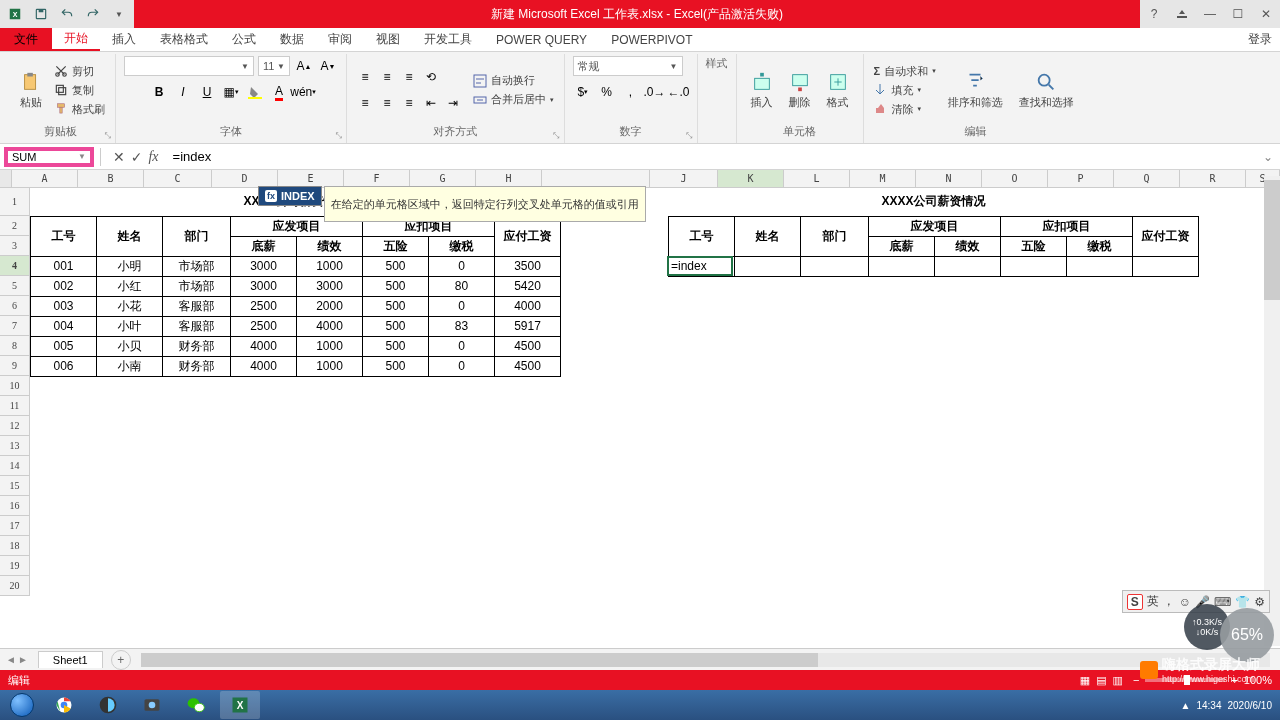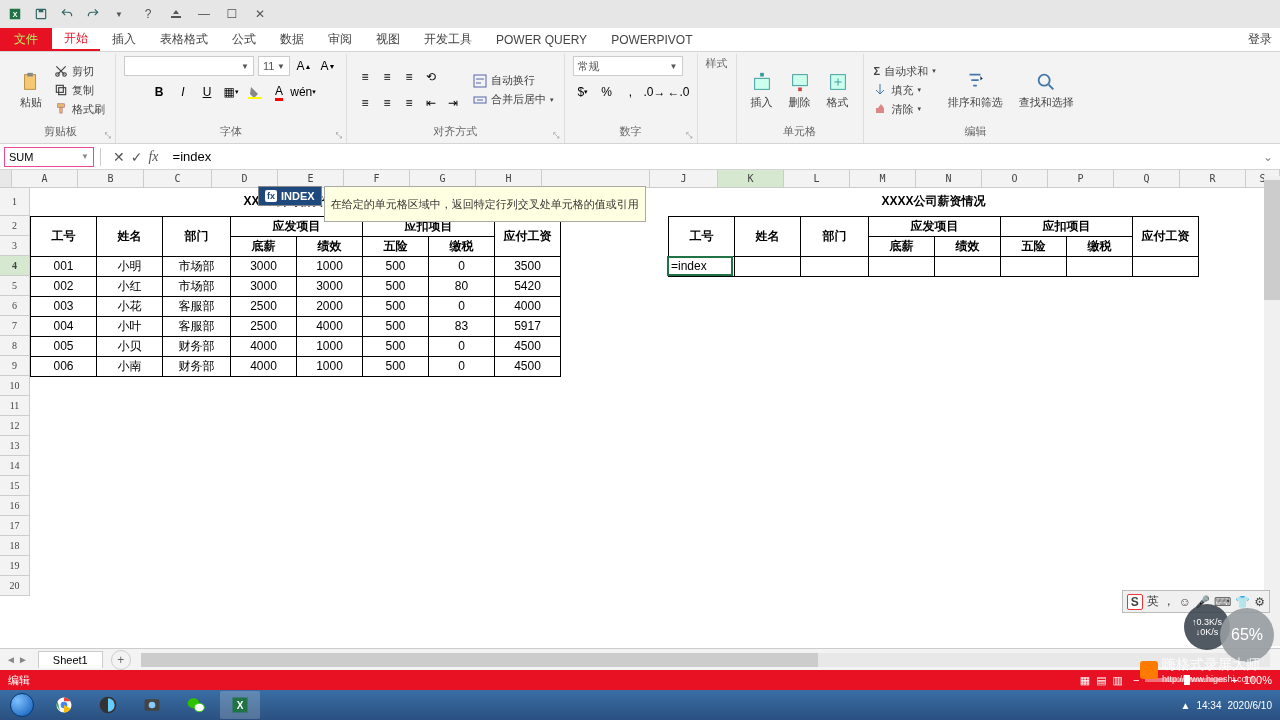--- a/index.html
+++ b/index.html
@@ -10,21 +10,21 @@
 .qat { display: flex; align-items: center; gap: 4px; padding: 0 4px; height: 100%; }
 .qat-item { width: 22px; height: 22px; display: flex; align-items: center; justify-content: center; cursor: pointer; color: #555; }
 .qat-item svg { width: 14px; height: 14px; }
 .title-center { flex: 1; background: #e81123; height: 100%; display: flex; align-items: center; justify-content: center; color: #fff; font-size: 12px; }
 .title-right { display: flex; align-items: center; height: 100%; background: #e6e6e6; }
 .titlectrl { width: 28px; height: 28px; display: flex; align-items: center; justify-content: center; color: #555; cursor: pointer; }
 
 
 .ribbontabs { height: 24px; display: flex; align-items: stretch; border-bottom: 1px solid #d4d4d4; background: #fff; padding-left: 0px; }
 .rtab { padding: 0 12px; display: flex; align-items: center; font-size: 12px; cursor: pointer; color: #444; }
-.rtab.file { background: #e81123; color: #bef264; padding: 0 14px; }
+.rtab.file { background: #e81123; color: #000000; padding: 0 14px; }
 .rtab.active { color: #e81123; border-bottom: 2px solid #e81123; }
 .ribbontabs .spacer { flex: 1; }
 .login { padding: 0 8px; display:flex; align-items:center; font-size:12px; color:#444; }
 
 
 .ribbon { height: 92px; background: #f3f3f3; border-bottom: 1px solid #d4d4d4; display: flex; padding: 2px 6px 0 6px; }
 .rgroup { border-right: 1px solid #ddd; padding: 2px 8px; display: flex; flex-direction: column; justify-content: space-between; }
 .rgroup-label { text-align: center; font-size: 11px; color: #666; padding-bottom: 2px; position: relative; }
 .rgroup-label .dlg { position: absolute; right: -4px; bottom: 0; font-size: 8px; color: #888; cursor: pointer; }
 .rgroup-body { flex: 1; display: flex; align-items: center; gap: 4px; }
@@ -36,21 +36,21 @@
 .fontbox { display: flex; flex-direction: column; gap: 6px; }
 .fontrow { display: flex; align-items: center; gap: 4px; }
 .combo { background: #fff; border: 1px solid #ccc; height: 20px; display: flex; align-items: center; padding: 0 4px; font-size: 11px; color: #555; }
 .combo.wide { width: 130px; }
 .combo.small { width: 32px; }
 .tinybtn { width: 20px; height: 20px; display: flex; align-items: center; justify-content: center; cursor: pointer; border: 1px solid transparent; }
 .alignrow { display: flex; gap: 2px; }
 
 
 .namefxrow { height: 26px; display: flex; align-items: center; border-bottom: 1px solid #d4d4d4; padding: 0 4px; gap: 6px; }
-.namebox { width: 90px; border: 1px solid #ec4899; height: 20px; display: flex; align-items: center; padding: 0 4px; background: #fff; font-size: 11px; }
+.namebox { width: 90px; border: 4px solid #ec4899; height: 20px; display: flex; align-items: center; padding: 0 4px; background: #fff; font-size: 11px; }
 .namebox .dd { margin-left: auto; font-size: 8px; color: #888; }
 .fxbtns { display: flex; gap: 6px; align-items: center; padding: 0 6px; color: #555; }
 .fxbtns span { cursor: pointer; font-size: 14px; }
 .fxlabel { font-style: italic; font-family: "Times New Roman"; }
 .fxinput { flex: 1; border: none; outline: none; font-size: 13px; padding: 2px; }
 .expandfx { width:16px; color:#888; cursor:pointer; text-align:center; }
 
 
 .ac-row { position: absolute; left: 258px; top: 186px; display: flex; align-items: stretch; height: 20px; z-index: 50; }
 .ac-item { background: #1f497d; color: #fff; border: 1px solid #888; padding: 0 6px; display: flex; align-items: center; font-size: 11px; font-weight: bold; gap: 4px; }
@@ -151,20 +151,21 @@
         </svg>
       </div>
     <div class="qat-item">
         <svg viewBox="0 0 24 24" fill="none" stroke="#366" stroke-width="2">
           <path d="M15 14l5-5-5-5"></path>
           <path d="M20 9H10a6 6 0 00-6 6v1"></path>
         </svg>
       </div>
     <div class="qat-item" style="font-size:8px;">▼</div>
   </div>
+  <div class="title-center">新建 Microsoft Excel 工作表.xlsx - Excel(产品激活失败)</div>
   <div class="title-right">
     <div class="titlectrl">?</div>
     <div class="titlectrl">
         <svg width="12" height="12" viewBox="0 0 12 12">
           <rect x="1" y="8" width="10" height="2" fill="#555"></rect>
           <path d="M6 2 L9 6 H3 Z" fill="#555"></path>
         </svg>
       </div>
     <div class="titlectrl">—</div>
     <div class="titlectrl">☐</div>
@@ -679,21 +680,21 @@
 </div>
 
 <div class="rec-speed">
   <span>↑<span>0.3K/s</span></span>
   <span>↓<span>0K/s</span></span>
 </div>
 <div class="rec-65">65%</div>
 <div class="rec-water">
   <div class="cube"></div>
   <div>
-    <div style="font-weight:normal;">嗨格式录屏大师</div>
+    <div style="font-weight:bold;">嗨格式录屏大师</div>
     <div style="font-size:9px;">http://www.higeshi.com</div>
   </div>
 </div>
 
 <div class="taskbar">
   <div class="startbtn">
       <div class="orb"></div>
     </div>
   <div class="tbtn">
       <svg viewBox="0 0 24 24">

